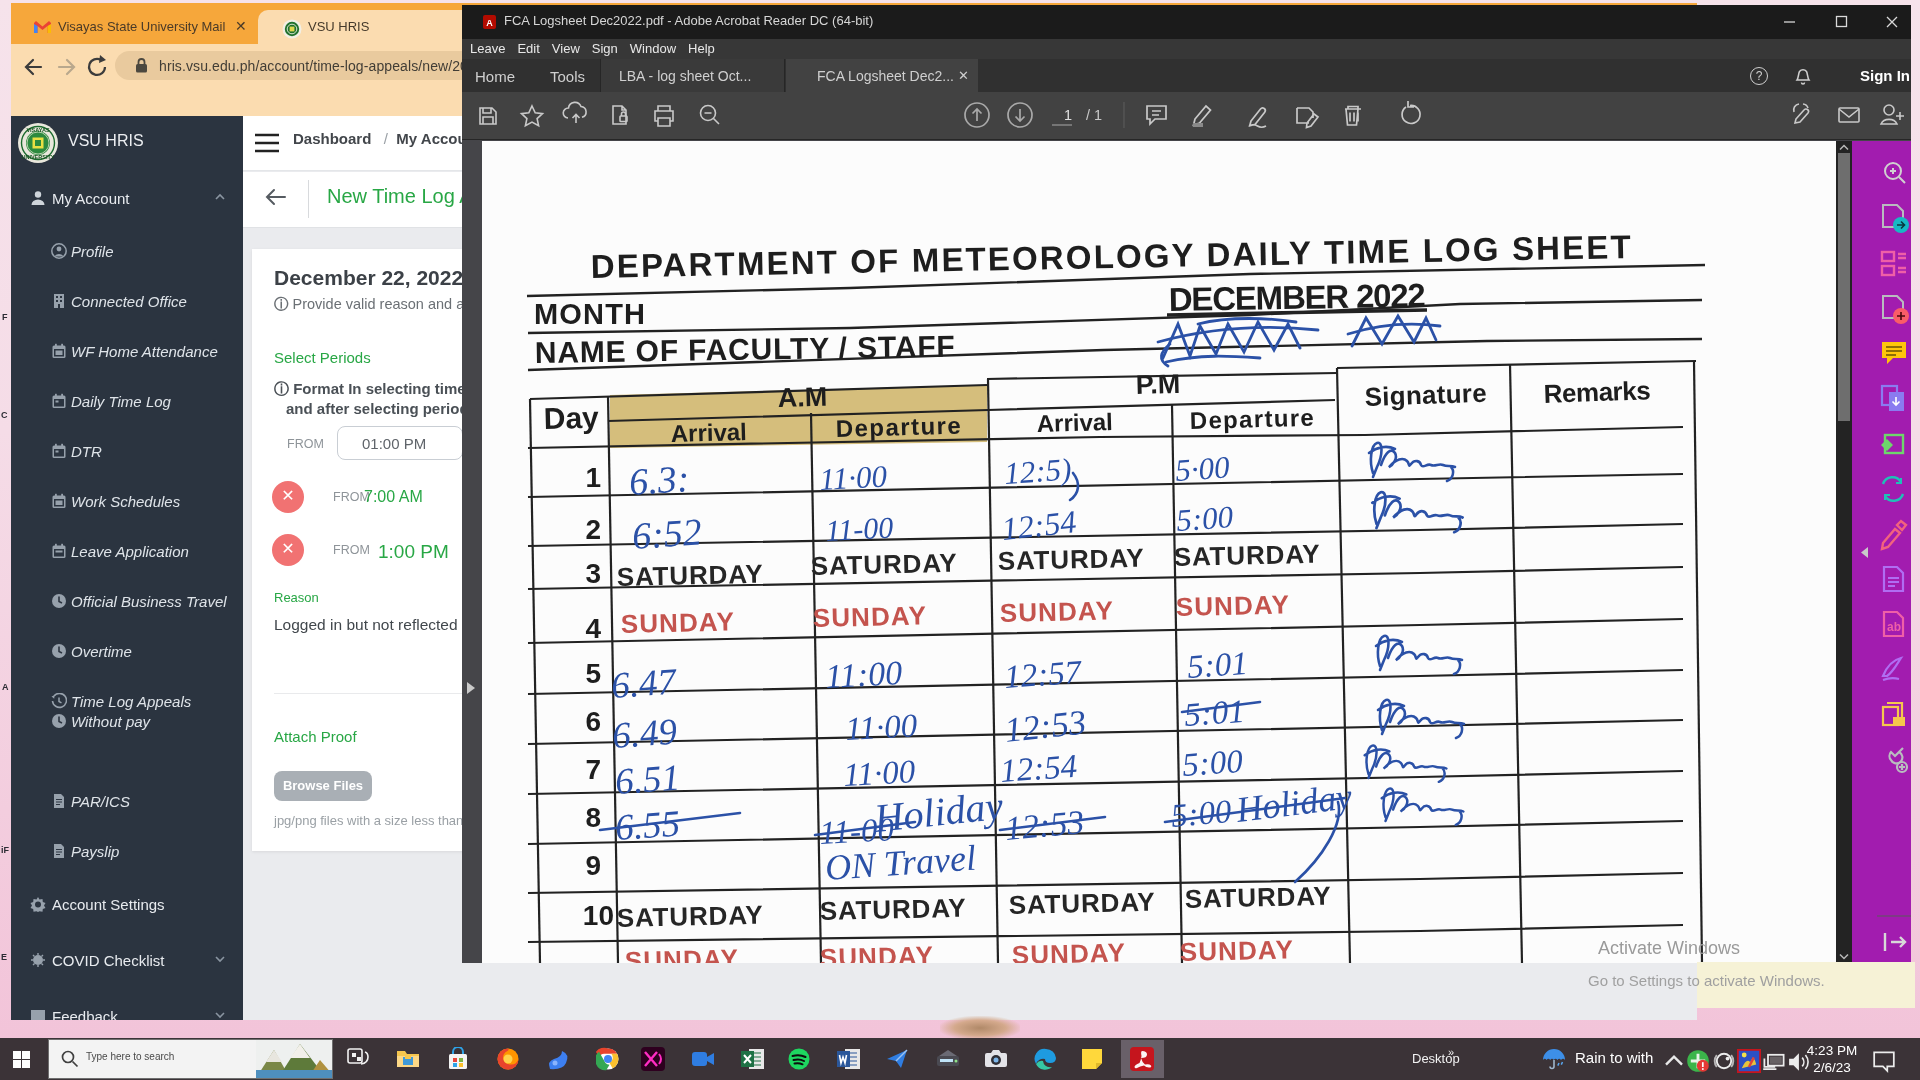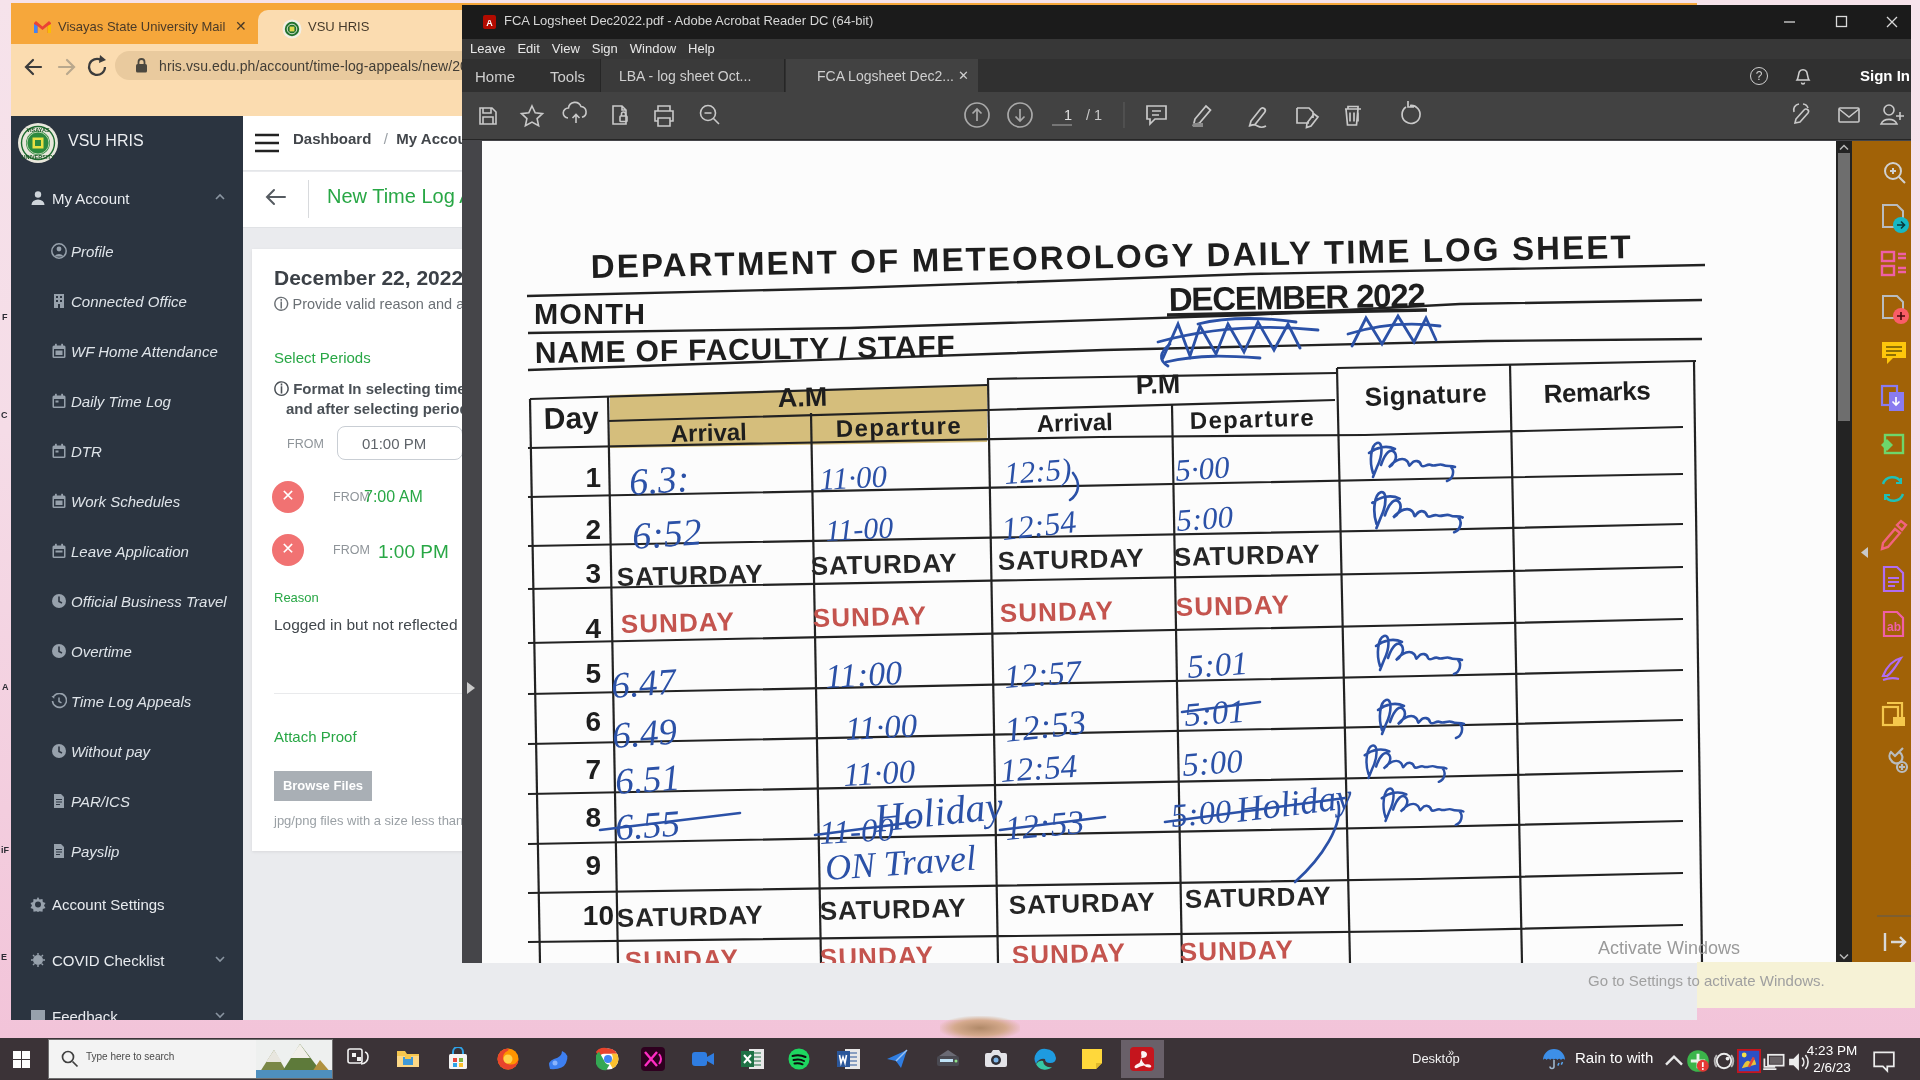--- a/index.html
+++ b/index.html
@@ -26,34 +26,34 @@
 .sitem .sub-ic { left:40px; }
 .sitem .lbl { position:absolute; left:41px; top:1px; }
 .sitem .sublbl { left:60px;font-style:italic; }
 .caret { position:absolute; right:18px; top:3px; width:10px; height:10px; fill:none; stroke:#8a95a1; stroke-width:1.6; }
 #main { left:232px; top:0; width:1454px; height:904px; background:#eaebee; }
 #topbar1 { left:0; top:0; width:1454px; height:55px; background:#fff; border-bottom:1px solid #e4e6e9; }
 #topbar2 { left:0; top:56px; width:1454px; height:56px; background:#fff; border-bottom:1px solid #e0e2e5; }
 #card { left:9px; top:133px; width:1420px; height:602px; background:#fff; box-shadow:0 1px 3px rgba(0,0,0,0.08); }
 .green { color:#28a745; }
 .redx { position:absolute; width:32px; height:32px; border-radius:50%; background:#f17272; color:#fff; text-align:center; line-height:30px; font-size:16px; }
-#browsebtn { position:absolute; left:22px; top:522px; width:98px; height:30px; background:#a9afb5; border-radius:0; color:#fff; font-weight:bold; font-size:13px; text-align:center; line-height:30px; }
+#browsebtn { position:absolute; left:22px; top:522px; width:98px; height:30px; background:#a9afb5; border-radius:8px; color:#fff; font-weight:bold; font-size:13px; text-align:center; line-height:30px; }
 
 
 #acro { left:462px; top:5px; width:1449px; height:958px; background:#454549; }
 #atitle { left:0; top:0; width:1449px; height:34px; background:#1b1b1b; color:#d6d6d6; font-size:13px; }
 #amenu { left:0; top:34px; width:1449px; height:20px; background:#373737; color:#e8e8e8; font-size:13px; }
 #amenu span { margin-right:12px; }
 #atabs { left:0; top:54px; width:1449px; height:33px; background:#303030; color:#cfcfcf; font-size:15px; }
 #atoolbar { left:0; top:87px; width:1449px; height:48px; background:#424242; border-bottom:1px solid #262626; }
 #adoc { left:0; top:136px; width:1449px; height:822px; background:#454549; overflow:hidden; }
 #apage { left:20px; top:0px; width:1354px; height:822px; background:#fdfdfd; overflow:hidden; }
 #ascroll { left:1374px; top:0; width:16px; height:822px; background:#232323; }
 #athumb { left:2px; top:12px; width:12px; height:268px; background:#6e6e6e; }
-#atools { left:1390px; top:0; width:59px; height:822px; background:#a16207; }
+#atools { left:1390px; top:0; width:59px; height:822px; background:#a21caf; }
 
 
 #sticky { left:1697px; top:962px; width:218px; height:46px; background:#f6f2d6; }
 #wm1 { left:1598px; top:938px; font-size:18px; color:#9a9a9a; }
 #wm2 { left:1588px; top:972px; font-size:15px; color:#a0a0a0; }
 
 
 #taskbar { left:0; top:1038px; width:1920px; height:42px; background:#3b3337; color:#fff; }
 #searchbox { left:48px; top:1px; width:285px; height:40px; background:#f3f3f3; border:1px solid #6f6f6f; }
 #searchbox .stext { position:absolute; left:37px; top:11px; font-size:10px; color:#4a4a4a; }
@@ -220,21 +220,21 @@
         <span class="lbl sublbl">Overtime</span>
       </div>
       <div class="sitem" style="top:576px;">
         <svg class="ic sub-ic" viewBox="0 0 16 16">
             <path d="M3,3 a7,7 0 1 1 -1.5,5" stroke="#97a1ac" stroke-width="1.6" fill="none"></path>
             <path d="M0.5,3.5 L3.6,2.2 L3.2,5.8 Z" fill="#97a1ac"></path>
             <path d="M8,4.5 V8.5 L10.5,9.8" stroke="#97a1ac" stroke-width="1.5" fill="none"></path>
           </svg>
         <span class="lbl sublbl">Time Log Appeals</span>
       </div>
-      <div class="sitem" style="top:626px;padding-left:22px;">
+      <div class="sitem" style="top:596px;padding-left:22px;">
         <svg class="ic sub-ic" viewBox="0 0 16 16">
             <circle cx="8" cy="8" r="7" fill="#97a1ac"></circle>
             <path d="M8,3.5 V8.5 L11,10" stroke="#2b3440" stroke-width="1.6" fill="none"></path>
           </svg>
         <span class="lbl sublbl">Without pay</span>
       </div>
       <div class="sitem" style="top:676px;">
         <svg class="ic sub-ic" viewBox="0 0 16 16">
             <path d="M3,1 h7 l3,3 v11 h-10 z" fill="#97a1ac"></path>
             <g stroke="#2b3440" stroke-width="1.2">

